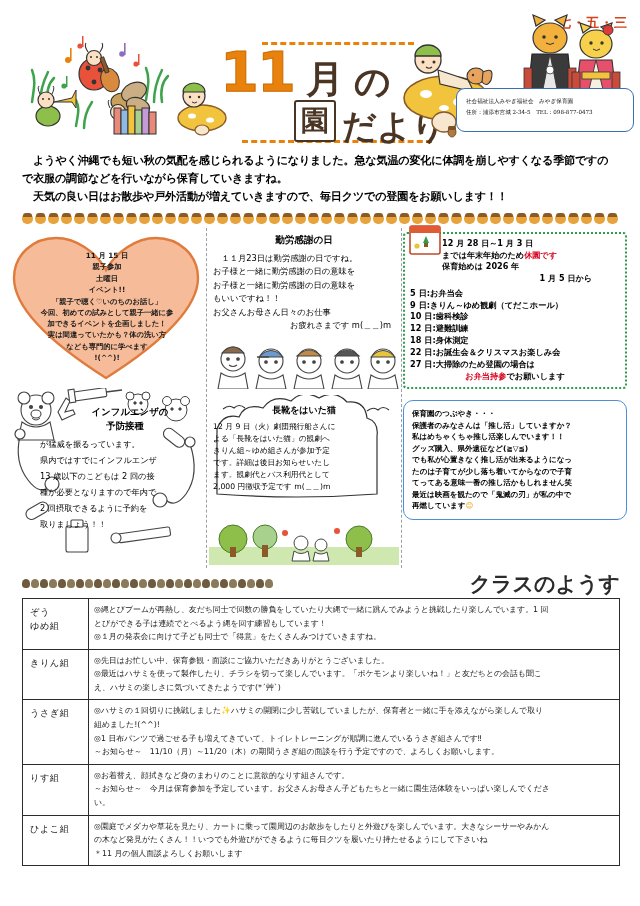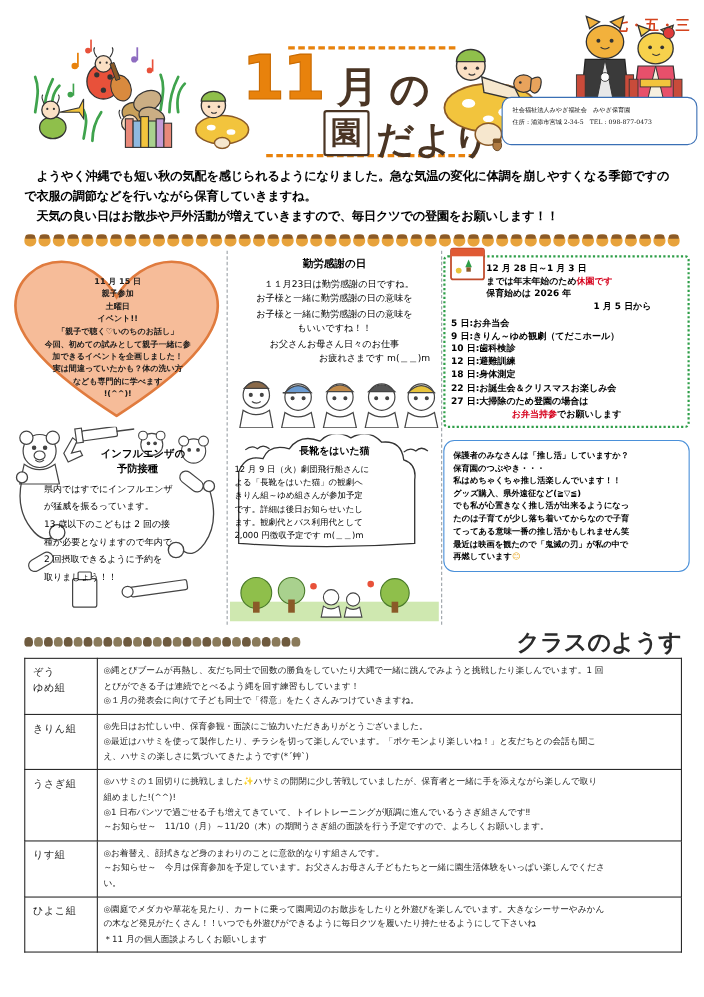--- a/index.html
+++ b/index.html
@@ -158,21 +158,21 @@
   .kinro {
     margin-top: 6px; padding: 0 4px;
   }
   .kinro-title {
     text-align: center; font-size: 9.6px; font-weight: bold;
     margin-bottom: 5px;
   }
   .kinro-body {
     font-size: 8.3px; line-height: 1.63; font-weight: normal;
   }
-  .kinro-body p { margin: 0; text-align: center; }
+  .kinro-body p { margin: 0; }
   .kinro-body .indent { text-indent: 1em; }
   .kinro-body .right { text-align: right; padding-right: 4px;}
   .people-row {
     margin-top: 4px; height: 52px; position: relative;
   }
 
   
   .nagagutsu {
     margin-top: 6px; position: relative;
     width: 190px; height: 112px;
@@ -598,22 +598,22 @@
 
         <g stroke="#444" stroke-width="1.1" fill="#fff">
           <rect x="56" y="138" width="22" height="26" rx="2"></rect>
           <rect x="61" y="132" width="12" height="7" rx="1"></rect>
         </g>
       </svg>
 
       <div style="position:absolute; left:50px; top:18px; width:140px; text-align:center; font-size:9.4px; font-weight:bold;">インフルエンザの</div>
       <div style="position:absolute; left:50px; top:32px; width:130px; text-align:center; font-size:9.4px; font-weight:bold;">予防接種</div>
       <div style="position:absolute; left:30px; top:48px; width:158px; font-size:8.2px; line-height:1.96;">
+        <div>が猛威を振るっています。</div>
         <div>県内ではすでにインフルエンザ</div>
-        <div>が猛威を振るっています。</div>
         <div>13 歳以下のこどもは 2 回の接</div>
         <div>種が必要となりますので年内で</div>
         <div>2 回摂取できるように予約を</div>
         <div>取りましょう！！</div>
       </div>
     </div>
   </div>
 
   <div class="col col-mid">
     <div class="vsep" style="left:-3px;"></div>
@@ -731,22 +731,22 @@
         <div>10 日:歯科検診</div>
         <div>12 日:避難訓練</div>
         <div>18 日:身体測定</div>
         <div>22 日:お誕生会＆クリスマスお楽しみ会</div>
         <div>27 日:大掃除のため登園の場合は</div>
         <div class="sub"><span>お弁当持参</span><span style="color:#000;">でお願いします</span></div>
       </div>
     </div>
 
     <div class="tsubu">
+      <p>保育園のつぶやき・・・</p>
       <p>保護者のみなさんは「推し活」していますか？</p>
-      <p>保育園のつぶやき・・・</p>
       <p>私はめちゃくちゃ推し活楽しんでいます！！</p>
       <p>グッズ購入、県外遠征など(≧▽≦)</p>
       <p>でも私が心置きなく推し活が出来るようになっ</p>
       <p>たのは子育てが少し落ち着いてからなので子育</p>
       <p>てってある意味一番の推し活かもしれません笑</p>
       <p>最近は映画を観たので「鬼滅の刃」が私の中で</p>
       <p><span>再燃しています</span><span class="emoji-sun">😊</span></p>
     </div>
   </div>
 </div>

